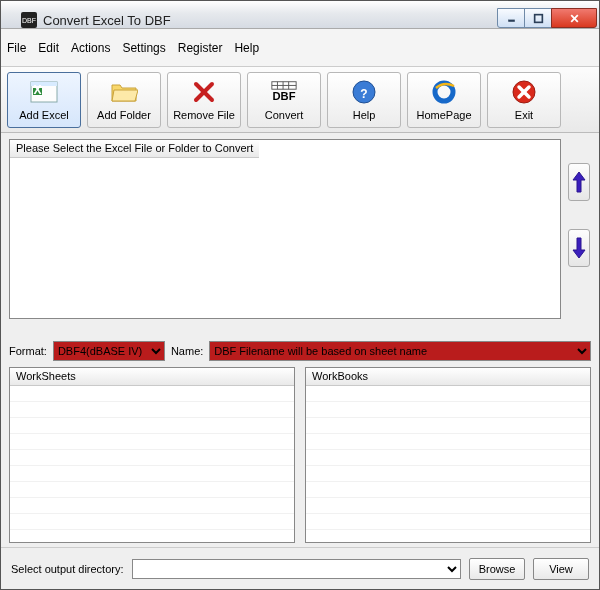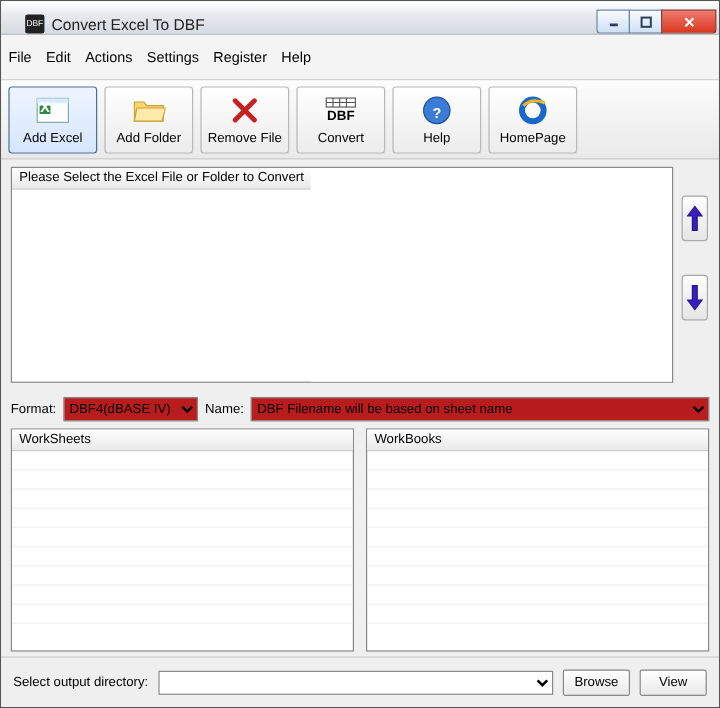--- a/index.html
+++ b/index.html
@@ -20,21 +20,21 @@
 .tbtn.active{border:1px solid #4a6f9c;background:linear-gradient(#eef5ff,#d6e6fb)}
 .tbtn .ticon{width:28px;height:28px;display:flex;align-items:center;justify-content:center}
 .tbtn .tlabel{font-size:11px;color:#000}
 .content{flex:1;background:#efefef;padding:6px 8px 4px;display:flex;flex-direction:column;gap:6px;overflow:hidden}
 .filepanel{display:flex;gap:6px}
 .filelist{flex:1;border:1px solid #888;background:#fff;height:180px;display:flex;flex-direction:row}
 .filelist .hdr{height:18px;background:linear-gradient(#fff,#e9e9e9);border-bottom:1px solid #c9c9c9;padding:2px 6px;font-size:11px}
 .filelist .body{flex:1;background:#fff}
 .arrows{width:24px;display:flex;flex-direction:column;gap:28px;padding-top:24px;align-items:center}
 .arrowbtn{width:22px;height:38px;border:1px solid #aaa;background:linear-gradient(#fdfdfd,#e6e6e6);display:flex;align-items:center;justify-content:center;border-radius:3px}
-.row1{display:flex;align-items:center;gap:6px;margin-top:6px}
+.row1{display:flex;align-items:center;gap:6px;margin-top:16px}
 .row1 label{font-size:11px}
 .row1 select{height:20px;border:1px solid #888;background:#b91c1c;font-size:11px}
 #fmt{width:112px}
 #nm{flex:1}
 .row2{display:flex;gap:10px;flex:1;min-height:0}
 .listbox{flex:1;border:1px solid #888;background:#fff;display:flex;flex-direction:column;min-height:158px}
 .listbox .hdr{height:18px;background:linear-gradient(#fff,#e9e9e9);border-bottom:1px solid #c9c9c9;padding:2px 6px;font-size:11px}
 .listbox .lines{flex:1;display:flex;flex-direction:column}
 .listbox .lines div{height:16px;border-bottom:1px solid #f1f1f1}
 .footer{height:42px;background:#efefef;border-top:1px solid #ccc;display:flex;align-items:center;padding:2px 10px;gap:8px}
@@ -132,20 +132,30 @@
     </div>
     <div class="tbtn">
       <div class="ticon">
           <svg width="26" height="26" viewBox="0 0 26 26">
             <circle cx="13" cy="13" r="9" fill="none" stroke="#1769c9" stroke-width="5"></circle>
             <path d="M5 9 Q13 2 23 7" fill="none" stroke="#f5b516" stroke-width="2.5"></path>
           </svg>
         </div>
       <span class="tlabel">HomePage</span>
     </div>
+    <div class="tbtn">
+      <div class="ticon">
+          <svg width="26" height="26" viewBox="0 0 26 26">
+            <circle cx="13" cy="13" r="11" fill="#d92a1c" stroke="#9c1c12"></circle>
+            <line x1="8" y1="8" x2="18" y2="18" stroke="#fff" stroke-width="3.5" stroke-linecap="round"></line>
+            <line x1="18" y1="8" x2="8" y2="18" stroke="#fff" stroke-width="3.5" stroke-linecap="round"></line>
+          </svg>
+        </div>
+      <span class="tlabel">Exit</span>
+    </div>
   </div>
 
   <div class="content">
     <div class="filepanel">
       <div class="filelist">
         <div class="hdr">Please Select the Excel File or Folder to Convert</div>
         <div class="body"></div>
       </div>
       <div class="arrows">
         <div class="arrowbtn">

